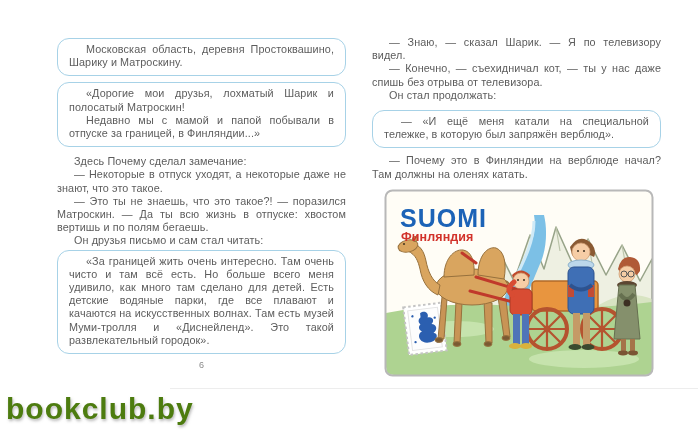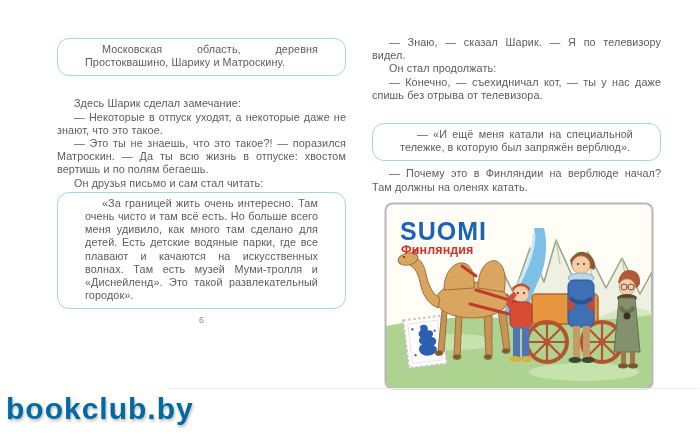--- a/index.html
+++ b/index.html
@@ -5,65 +5,69 @@
   html,body{margin:0;padding:0}
   body{
     width:700px;height:434px;position:relative;background:#ffffff;
     font-family:"Liberation Sans",sans-serif;color:#5c5c5c;overflow:hidden;
   }
   .col{position:absolute;top:36px;width:289px;font-size:10.8px;line-height:13.2px;
        text-align:justify;letter-spacing:.1px}
   .left-col{left:57px}
   .right-col{left:372px}
   .col p{margin:0;text-indent:17px}
-  .tbox{border:1.4px solid #a7d2e7;border-radius:12px;padding:4px 27px 6px;margin:2px 0 0}
+  .tbox{border:1.4px solid #a7d2e7;border-radius:12px;padding:4px 11px 6px;margin:2px 0 0}
   .gap-s{margin-top:6px}
-  .gap-m{margin-top:21px}
+  .gap-m{margin-top:8px}
   .gap-l{margin-top:9px}
   .pagenum{margin-top:5px;text-align:center;text-indent:0;font-size:9px;color:#8a8a8a}
   .illo-wrap{margin:8px 0 0 12px;width:270px;height:188px}
   .watermark{
     position:absolute;left:6px;top:392px;font-size:30px;font-weight:bold;
-    color:#0369a1;letter-spacing:1px;
+    color:#4d7c0f;letter-spacing:1px;
     text-shadow:1px 2px 3px rgba(160,160,160,.75);
   }
   .page-edge{position:absolute;left:170px;top:388px;width:528px;height:1px;background:#ededed}
   svg text{font-family:"Liberation Sans",sans-serif}
 </style>
 </head>
 <body>
 
 <div class="col left-col">
 
   <div class="tbox">
     <p>Московская область, деревня Простоквашино, Шарику и Матроскину.</p>
   </div>
 
 
+  <div class="tbox gap-s">
+    <p>«Дорогие мои друзья, лохматый Шарик и полосатый Матроскин!</p>
+    <p>Недавно мы с мамой и папой побывали в отпуске за границей, в Финляндии...»</p>
+  </div>
 
   <div class="gap-m">
-    <p>Здесь Шарик сделал замечание:</p>
+    <p>Здесь Почему сделал замечание:</p>
     <p>— Некоторые в отпуск уходят, а некоторые даже не знают, что это такое.</p>
     <p>— Это ты не знаешь, что это такое?! — поразился Матроскин. — Да ты всю жизнь в отпуске: хвостом вертишь и по полям бегаешь.</p>
     <p>Он друзья письмо и сам стал читать:</p>
   </div>
 
   <div class="tbox">
     <p>«За границей жить очень интересно. Там очень чисто и там всё есть. Но больше всего меня удивило, как много там сделано для детей. Есть детские водяные парки, где все плавают и качаются на искусственных волнах. Там есть музей Муми-тролля и «Диснейленд». Это такой развлекательный городок».</p>
   </div>
 
   <div class="pagenum">6</div>
 </div>
 
 <div class="col right-col">
 
   <div>
     <p>— Знаю, — сказал Шарик. — Я по телевизору видел.</p>
+    <p>— Конечно, — съехидничал кот, — ты у нас даже спишь без отрыва от телевизора.</p>
     <p>Он стал продолжать:</p>
-    <p>— Конечно, — съехидничал кот, — ты у нас даже спишь без отрыва от телевизора.</p>
   </div>
 
   <div class="tbox gap-m">
     <p>— «И ещё меня катали на специальной тележке, в которую был запряжён верблюд».</p>
   </div>
 
   <div class="gap-s">
     <p>— Почему это в Финляндии на верблюде начал? Там должны на оленях катать.</p>
   </div>
 

